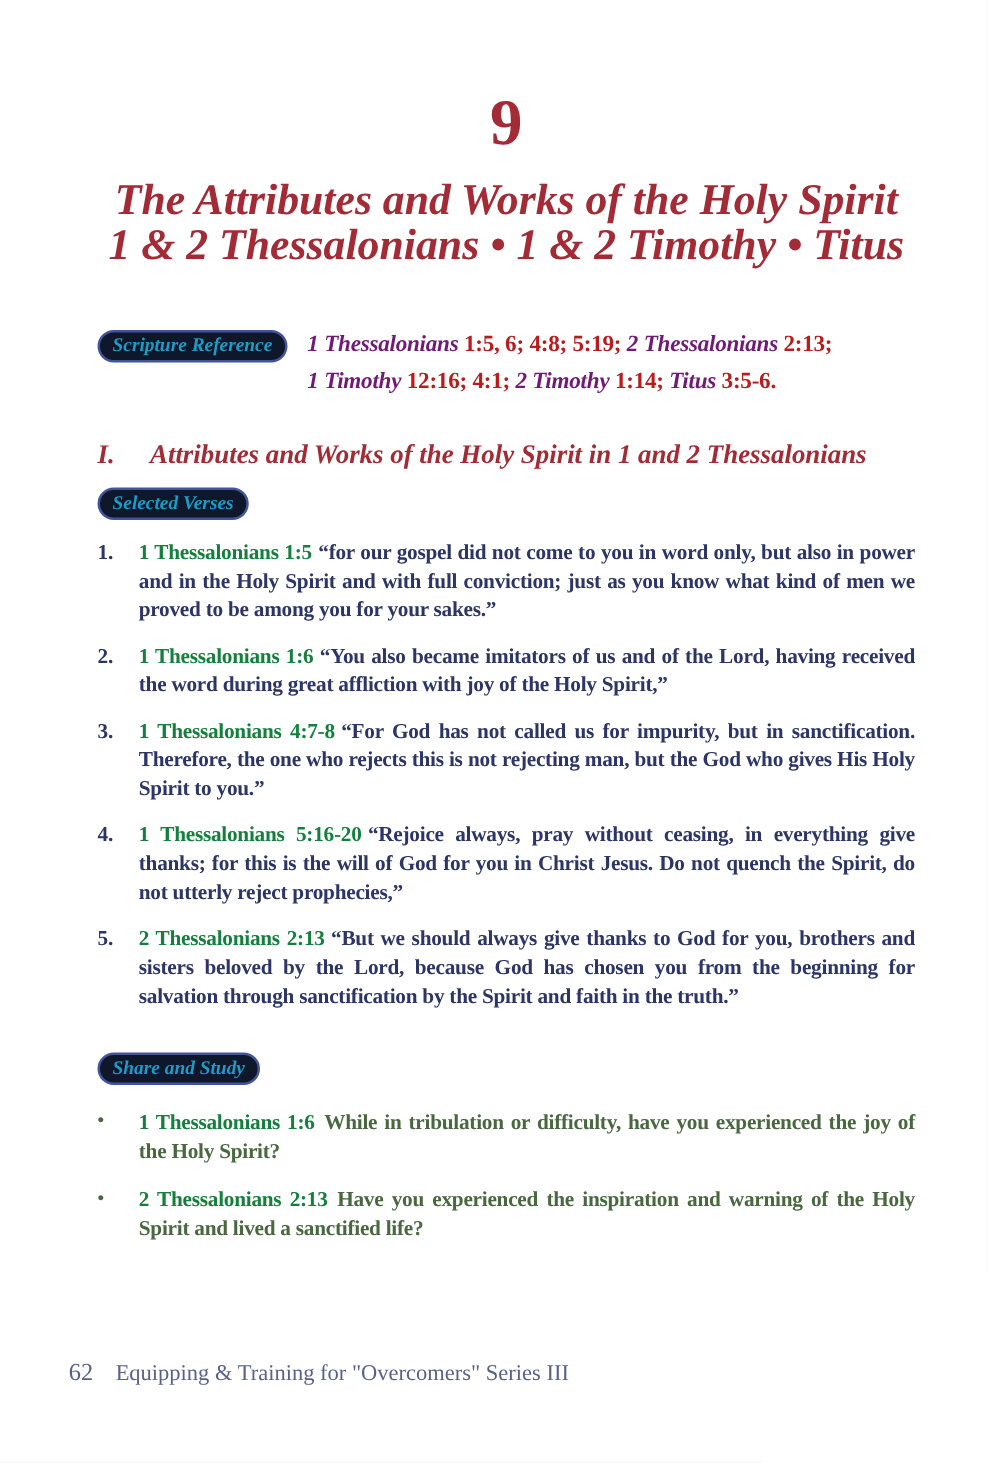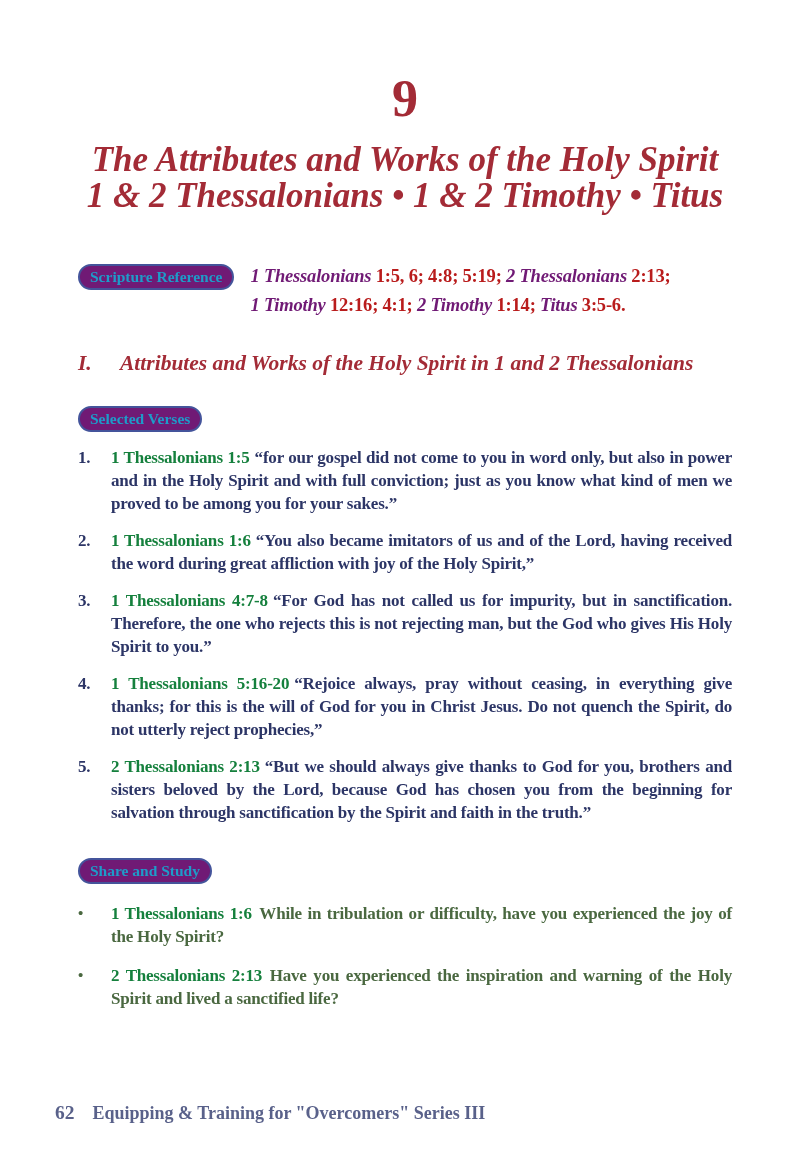--- a/index.html
+++ b/index.html
@@ -34,21 +34,22 @@
   .badge{
     display:inline-block;
     border:2px solid #44549B;
     border-radius:14px;
     padding:1px 10px 2px 10px;
     color:#1E9CC9;
     font-weight:bold;
     font-size:15.5px;
     line-height:19px;
     white-space:nowrap;
-    background:#701a75;
+    background:#0f172a;
+    font-style:italic;
   }
 
   
   .scripture-row{
     margin-top:48px;
     display:flex;
     align-items:flex-start;
   }
   .scripture-row .badge{margin-top:2px;flex:0 0 auto;}
   .scripture-text{
@@ -69,21 +70,21 @@
     font-style:italic;
     font-weight:600;
     font-size:21.5px;
     line-height:30px;
     color:#A32B36;
     white-space:nowrap;
   }
   .section-numeral{width:42px;flex:0 0 auto;}
 
   
-  .badge-row{margin-top:28px;}
+  .badge-row{margin-top:12px;}
   .verse-list{margin-top:14px;}
   .verse-item{
     display:flex;
     margin-bottom:14px;
     font-weight:bold;
     font-size:17px;
     line-height:23px;
     letter-spacing:-0.2px;
   }
   .verse-num{
@@ -109,26 +110,25 @@
     width:33px;flex:0 0 auto;
     color:#4A6840;
     font-size:15px;
   }
   .question-body{flex:1 1 auto;text-align:justify;color:#4A6840;}
   .question-text{color:#4A6840;margin-left:0.15em;}
 
   
   .footer{
     position:absolute;
-    left:55px;bottom:46px;
+    left:55px;bottom:60px;
     color:#59618A;
     font-size:18px;
     display:flex;
-    align-items:flex-end;
-    font-weight:bold;
+    align-items:flex-start;
   }
   .footer .page-number{font-size:19.5px;margin-right:18px;}
 </style>
 </head>
 <body>
 
 <div class="page">
   <div class="content">
 
     <div class="chapter-number">9</div>

